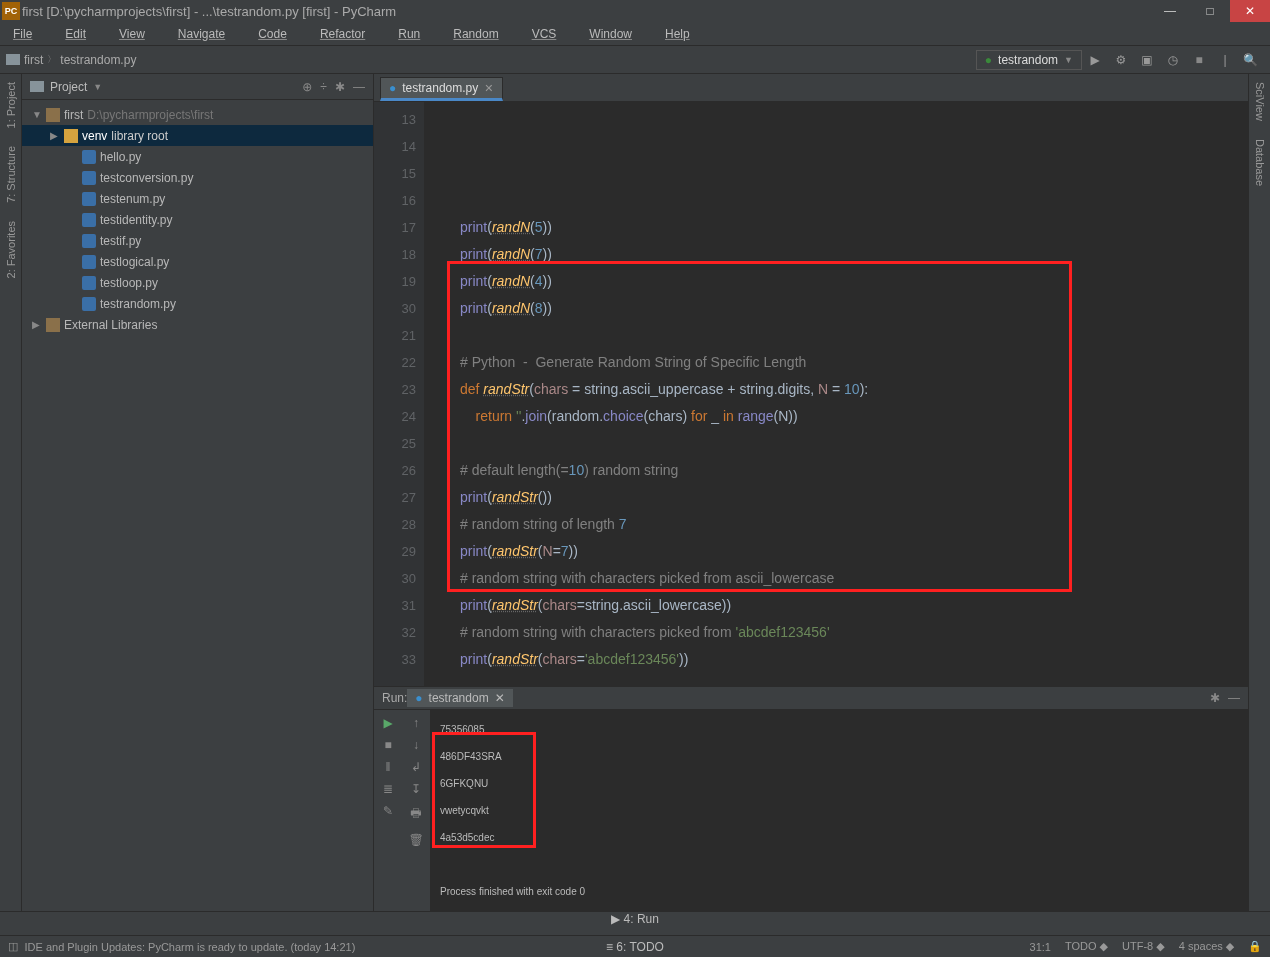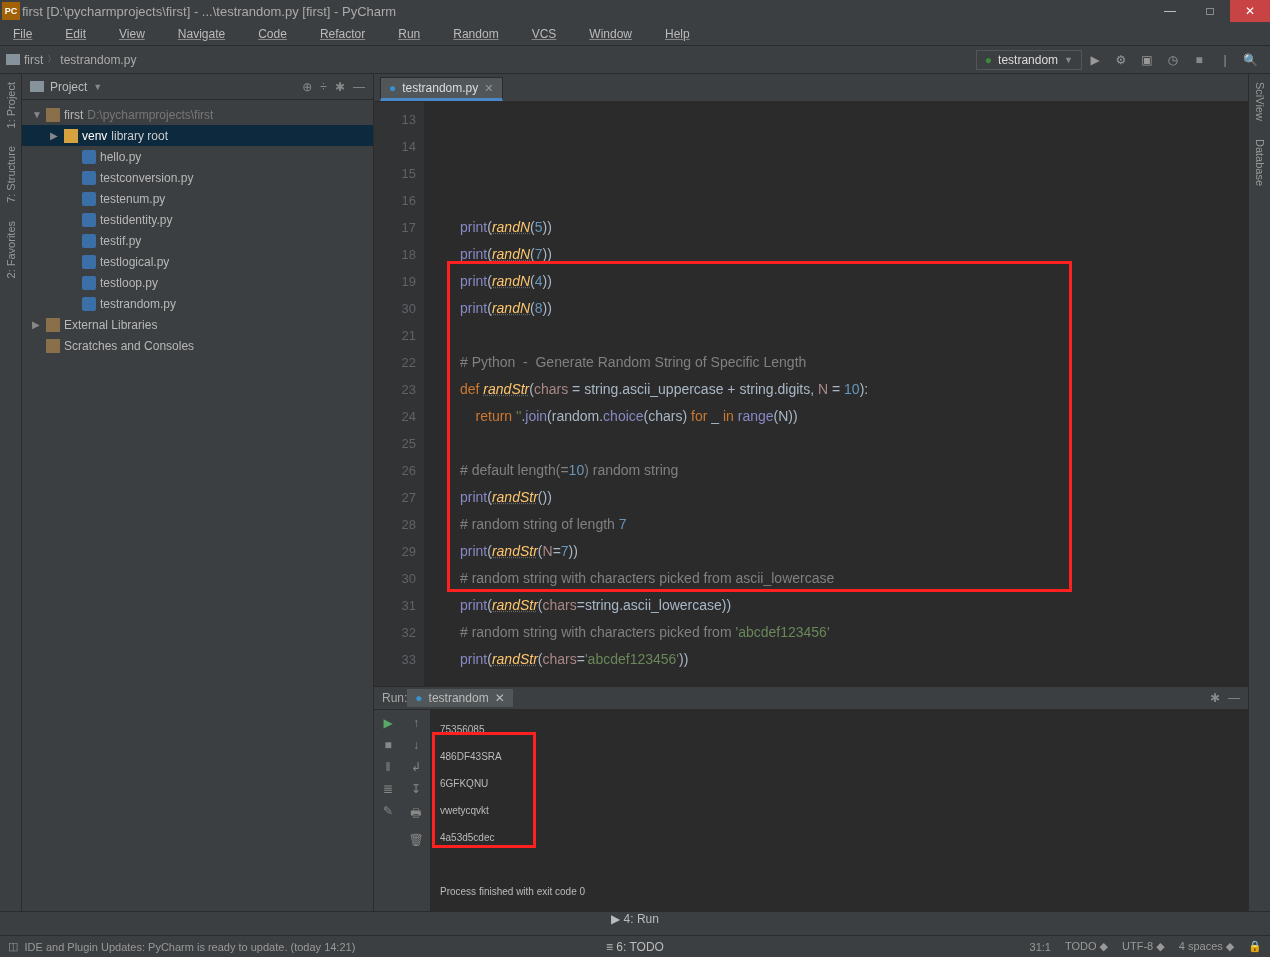--- a/index.html
+++ b/index.html
@@ -192,25 +192,20 @@
         <div class="treerow" style="padding-left: 46px;">
           <span class="arrow"></span>
           <span class="ficon py"></span>
           <span>testrandom.py</span>
         </div>
         <div class="treerow" style="padding-left: 10px;">
           <span class="arrow">▶</span>
           <span class="ficon folder"></span>
           <span>External Libraries</span>
         </div>
-        <div class="treerow" style="padding-left: 10px;">
-          <span class="arrow"></span>
-          <span class="ficon folder"></span>
-          <span>Scratches and Consoles</span>
-        </div>
       </div>
   </div>
 
   <div class="editor">
     <div class="edtabs">
       <div class="edtab">
         <span style="color:#3a8fcf">●</span>
         <span>testrandom.py</span>
         <span class="x">✕</span>
       </div>

